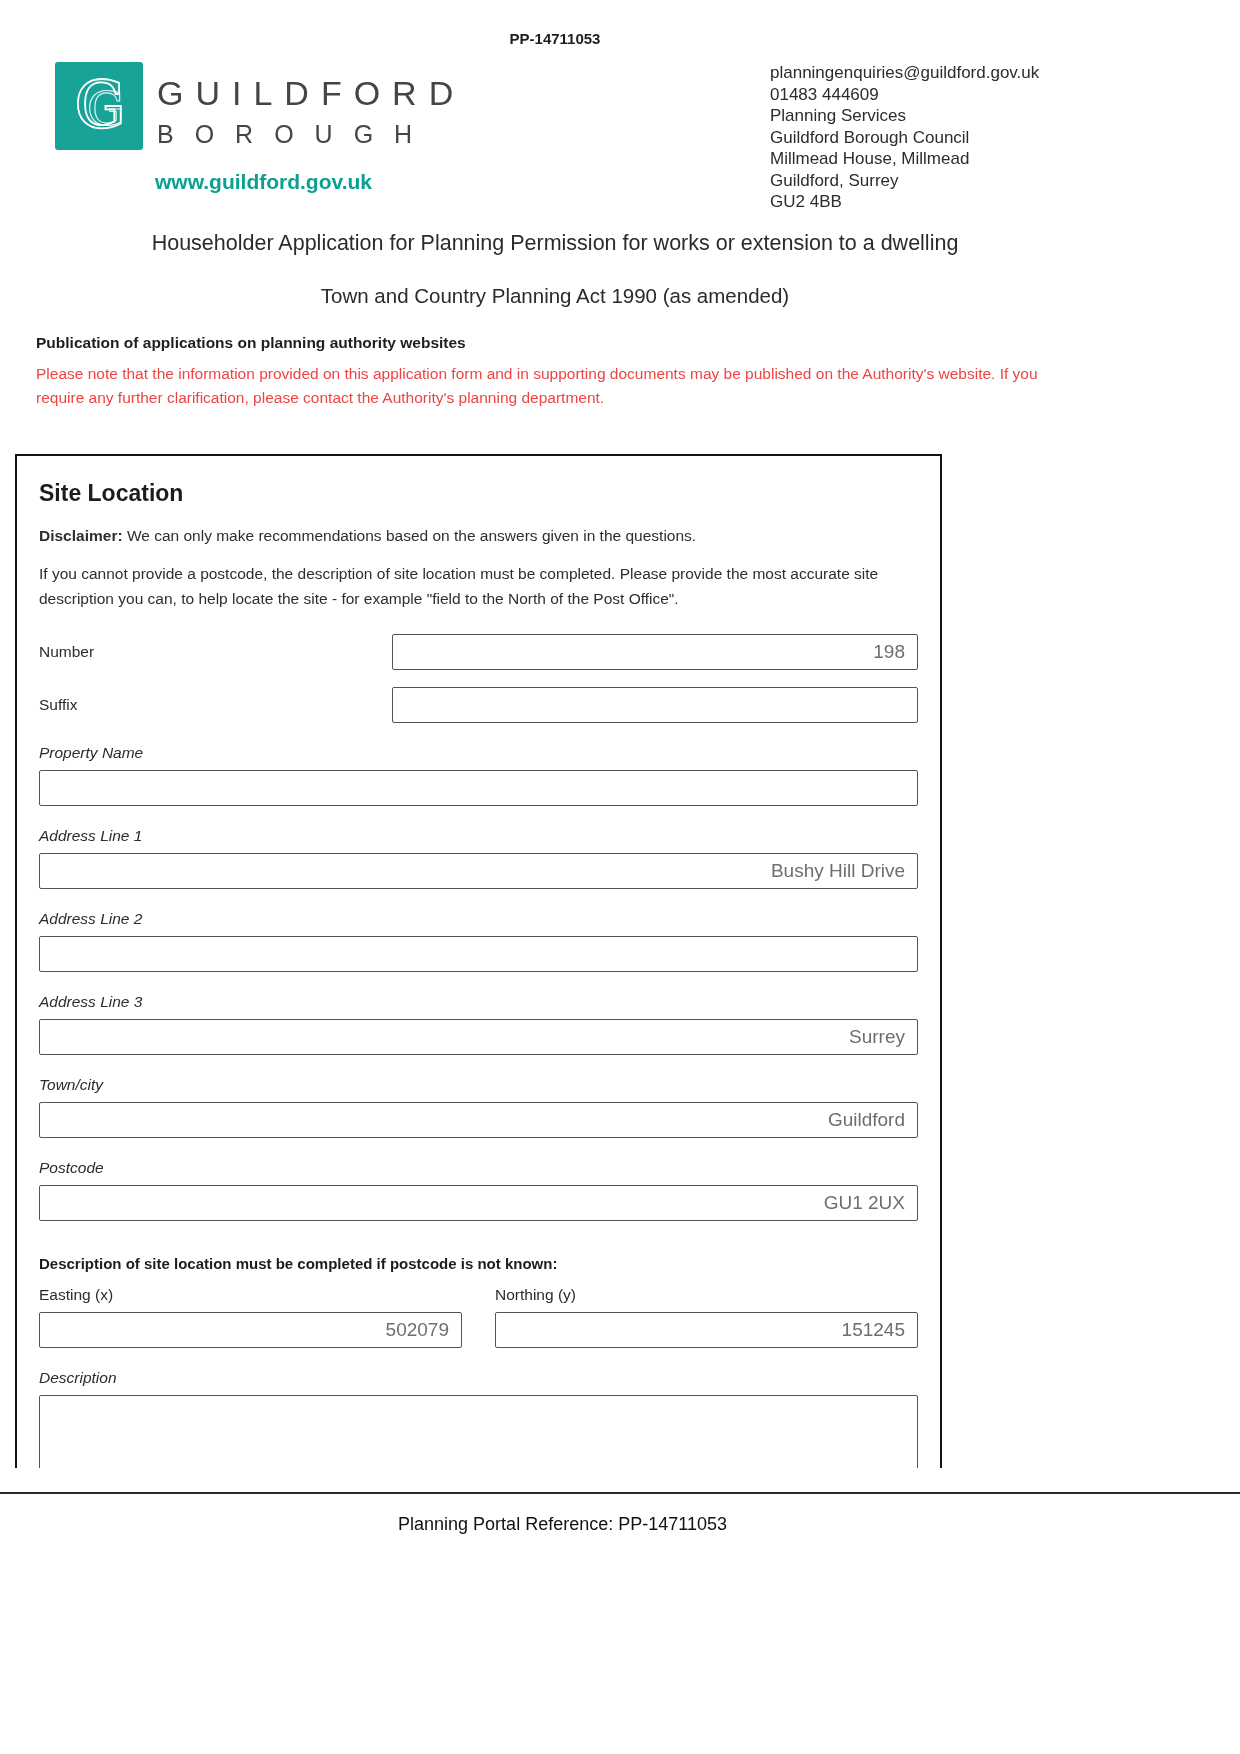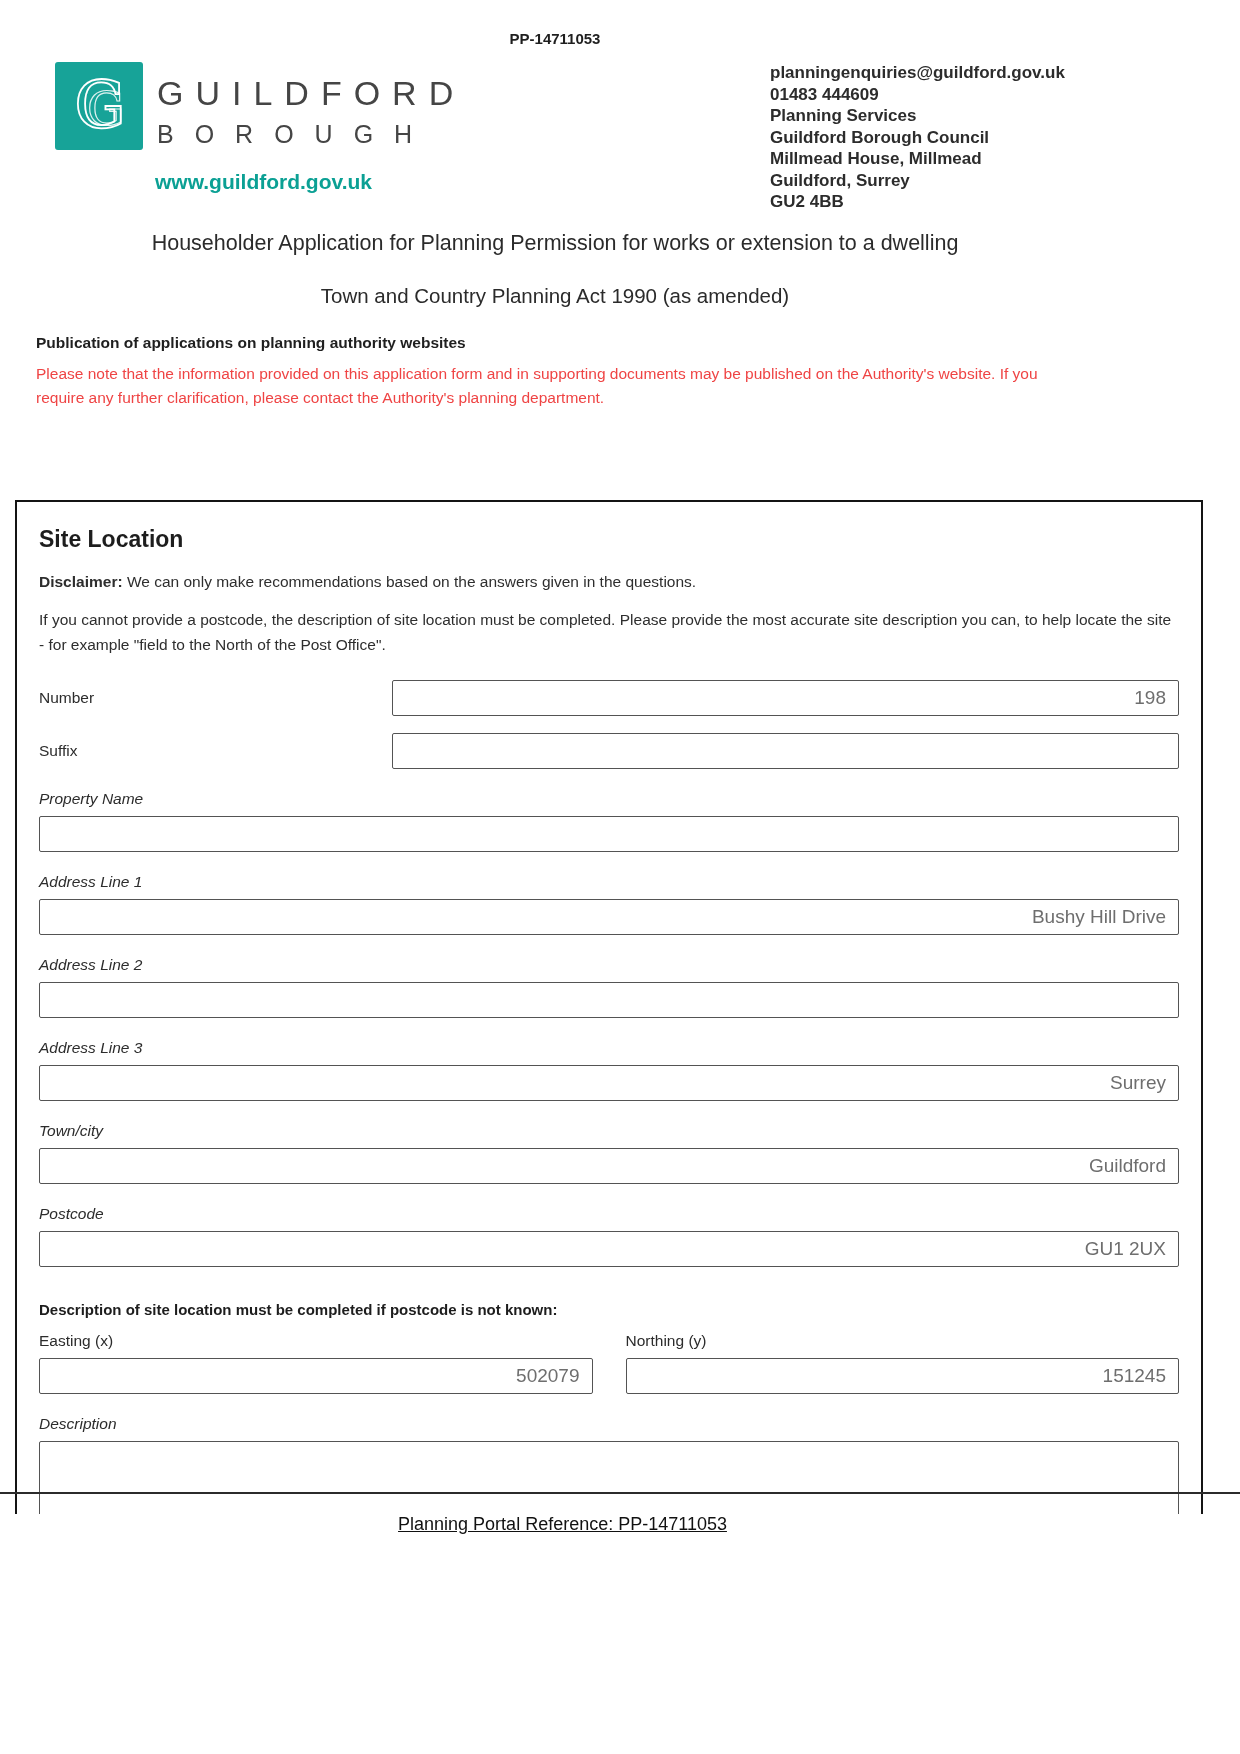--- a/index.html
+++ b/index.html
@@ -21,40 +21,40 @@
   .logo svg { display: block; }
   .logo-text { position: absolute; left: 157px; top: 74px; color: #454545; }
   .lt1 { font-size: 34px; letter-spacing: 12px; font-weight: 400; }
   .lt2 { font-size: 25px; letter-spacing: 21px; margin-top: 7px; font-weight: 400; }
   .website {
     position: absolute; left: 155px; top: 170px;
     font-size: 21px; font-weight: 700; color: #0BA094; text-decoration: none; cursor: pointer;
   }
   .contact {
     position: absolute; left: 770px; top: 62px;
-    font-size: 17px; line-height: 21.5px; color: #2c2c2c; font-weight: bold;
+    font-size: 17px; line-height: 21.5px; color: #2c2c2c;
   }
   .title {
     position: absolute; top: 231px; left: 0; width: 1110px; margin: 0;
     text-align: center; font-size: 21.5px; font-weight: 400; color: #2b2b2b;
   }
   .subtitle {
     position: absolute; top: 284px; left: 0; width: 1110px; margin: 0;
     text-align: center; font-size: 20.5px; font-weight: 400; color: #2b2b2b;
   }
   .pub-heading {
     position: absolute; top: 334px; left: 36px;
     font-size: 15.5px; font-weight: 700; color: #1f1f1f;
   }
   .pub-body {
     position: absolute; top: 362px; left: 36px; width: 1048px; margin: 0;
     font-size: 15.5px; line-height: 24px; color: #ef4444;
   }
   .box {
-    position: absolute; top: 500px; left: 15px; width: 1188px; height: 1014px;
+    position: absolute; top: 454px; left: 15px; width: 927px; height: 1014px;
     border: 2px solid #141414; border-bottom: 0;
     padding: 0 22px; overflow: hidden; background: #fff;
   }
   .section-title { margin: 24px 0 0 0; font-size: 23px; font-weight: 700; color: #1d1d1d; }
   .disclaimer { margin: 20px 0 0 0; font-size: 15.5px; color: #2e2e2e; }
   .instructions { margin: 16px 0 0 0; font-size: 15.5px; line-height: 25px; color: #2e2e2e; }
   .flabel { font-size: 15.5px; color: #2c2c2c; }
   .field {
     height: 36px; width: 100%;
     border: 1px solid #545454; border-radius: 2px;
@@ -70,21 +70,21 @@
   .row.stacked { margin-top: 21px; }
   .row.stacked .flabel { display: block; margin-bottom: 8px; font-style: italic; }
   .desc-heading { margin: 34px 0 0 0; font-size: 15px; font-weight: 700; color: #1d1d1d; }
   .two-col { display: flex; gap: 33px; margin-top: 14px; }
   .two-col .col { flex: 1; }
   .two-col .flabel { display: block; margin-bottom: 8px; }
   .desc-field { height: 90px; resize: none; padding-top: 8px; }
   .footer-line { position: absolute; top: 1492px; left: 0; width: 1240px; border-top: 2px solid #2b2b2b; }
   .footer {
     position: absolute; top: 1514px; left: 0; width: 1125px;
-    text-align: center; font-size: 18px; color: #111111; text-decoration: underline;
+    text-align: center; font-size: 18px; color: #111111;
   }
 </style>
 </head>
 <body>
 
 <div class="page">
 
   <div class="doc-ref">PP-14711053</div>
 
   <div class="logo">

